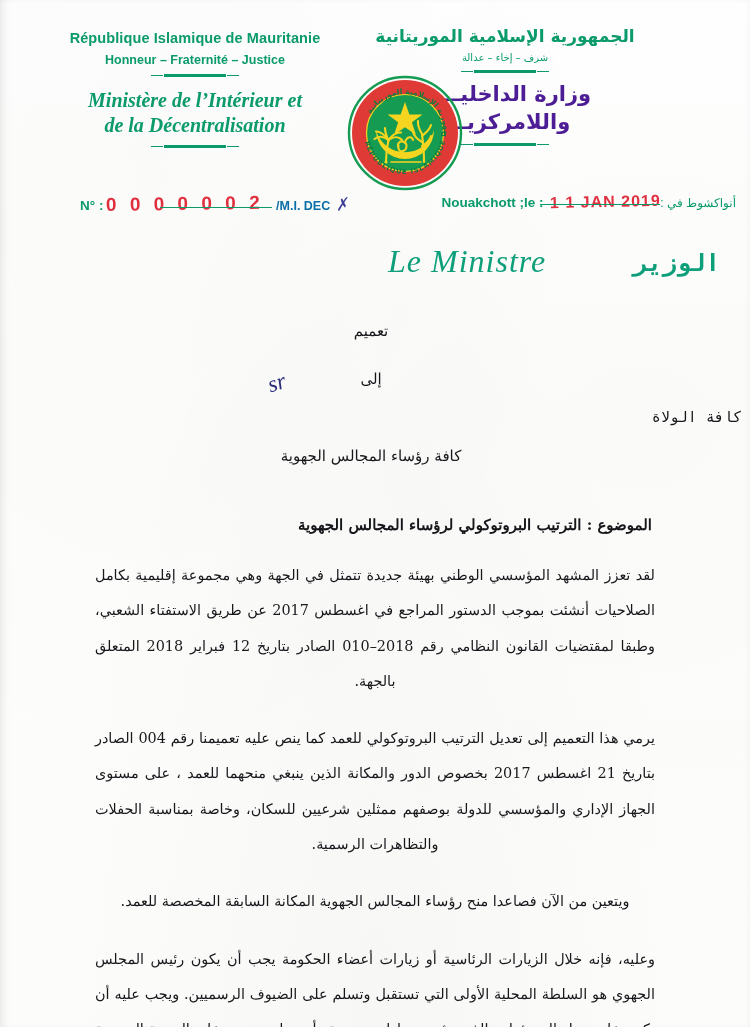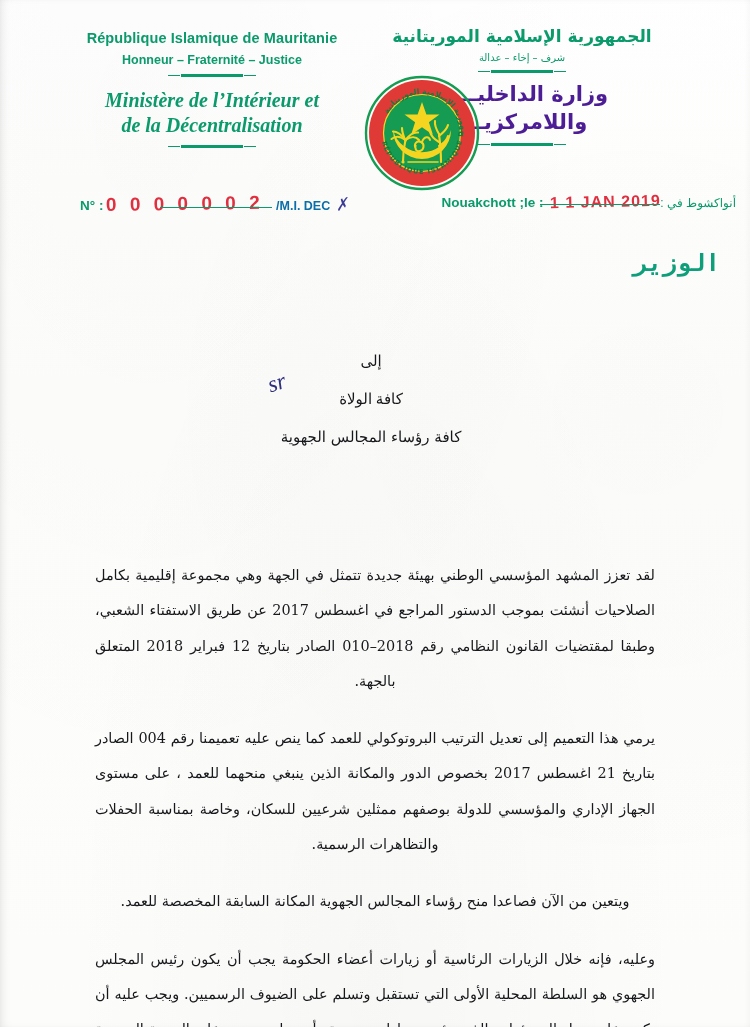--- a/index.html
+++ b/index.html
@@ -33,21 +33,21 @@
     inset: 0;
     box-shadow: inset 6px 0 14px -10px rgba(0,0,0,0.25),
                 inset -4px 0 12px -10px rgba(0,0,0,0.18);
     pointer-events: none;
   }
 
   
   .header {
     position: absolute;
     top: 22px;
-    left: 17px;
+    left: 0;
     width: 662px;
     height: 175px;
   }
   .hdr-left {
     position: absolute;
     left: 45px;
     top: 8px;
     width: 300px;
     text-align: center;
     color: #0a9a6c;
@@ -272,24 +272,25 @@
     font-size: 15px;
     margin-right: 8px;
   }
   .addr-to {
     font-family: "DejaVu Serif", serif;
     font-size: 15px;
     margin-top: 30px;
     margin-right: 8px;
   }
   .addr-walis {
-    font-family: Liberation Serif, serif;
+    font-family: Liberation Mono, monospace;
     font-size: 15px;
     margin-top: 20px;
     margin-right: 8px;
+    text-align: right;
   }
   .addr-presidents {
     font-family: "DejaVu Serif", serif;
     font-size: 15px;
     margin-top: 20px;
     margin-right: 8px;
   }
   .hand-initial {
     position: absolute;
     left: 268px;
@@ -423,29 +424,32 @@
     </div>
 
     <div class="ref-right">
       <span class="nkc-label">Nouakchott ;le :</span>
       <span class="stamp-date">1 1  JAN  2019</span>
       <span class="date-underline"></span>
       <span class="nkc-ar">أنواكشوط في :</span>
     </div>
   </div>
 
+  <div class="minister-fr">Le Ministre</div>
   <div class="minister-ar">الوزير</div>
 
   <div class="addr-block">
+    <div class="addr-circular">تعميم</div>
     <div class="addr-to">إلى</div>
     <div class="addr-walis">كافة الولاة</div>
     <div class="addr-presidents">كافة رؤساء المجالس الجهوية</div>
     <div class="hand-initial">sr</div>
   </div>
 
+  <div class="subject">الموضوع : الترتيب البروتوكولي لرؤساء المجالس الجهوية</div>
 
   <div class="body-wrap">
     <p class="para">لقد تعزز المشهد المؤسسي الوطني بهيئة جديدة تتمثل في الجهة وهي مجموعة إقليمية بكامل الصلاحيات أنشئت بموجب الدستور المراجع في اغسطس 2017 عن طريق الاستفتاء الشعبي، وطبقا لمقتضيات القانون النظامي رقم 2018–010 الصادر بتاريخ 12 فبراير 2018 المتعلق بالجهة.</p>
     <p class="para">يرمي هذا التعميم إلى تعديل الترتيب البروتوكولي للعمد كما ينص عليه تعميمنا رقم 004 الصادر بتاريخ 21 اغسطس 2017 بخصوص الدور والمكانة الذين ينبغي منحهما للعمد ، على مستوى الجهاز الإداري والمؤسسي للدولة بوصفهم ممثلين شرعيين للسكان، وخاصة بمناسبة الحفلات والتظاهرات الرسمية.</p>
     <p class="para short">ويتعين من الآن فصاعدا منح رؤساء المجالس الجهوية المكانة السابقة المخصصة للعمد.</p>
     <p class="para">وعليه، فإنه خلال الزيارات الرئاسية أو زيارات أعضاء الحكومة يجب أن يكون رئيس المجلس الجهوي هو السلطة المحلية الأولى التي تستقبل وتسلم على الضيوف الرسميين. ويجب عليه أن يكون على يسار المسؤولين الذين يؤدون زيارات رسمية وأن يجلس معهم على المنصة الرسمية خلال المآدب والاحتفالات.</p>
   </div>
 
   <div class="edge-shadow"></div>
 </div>

